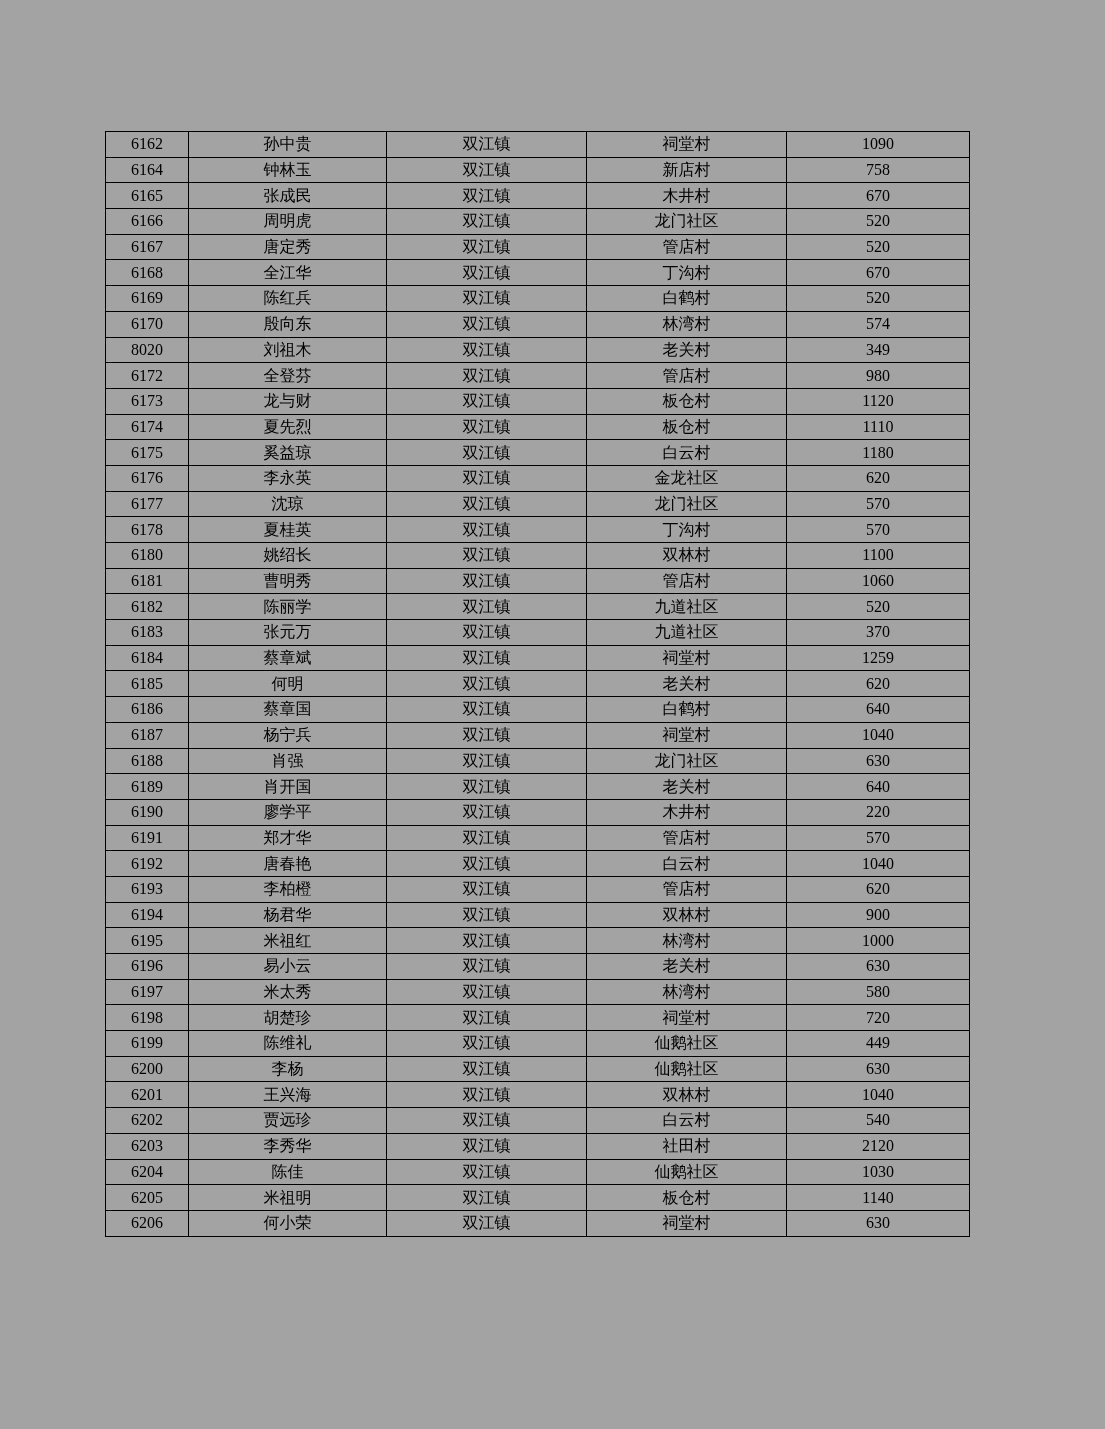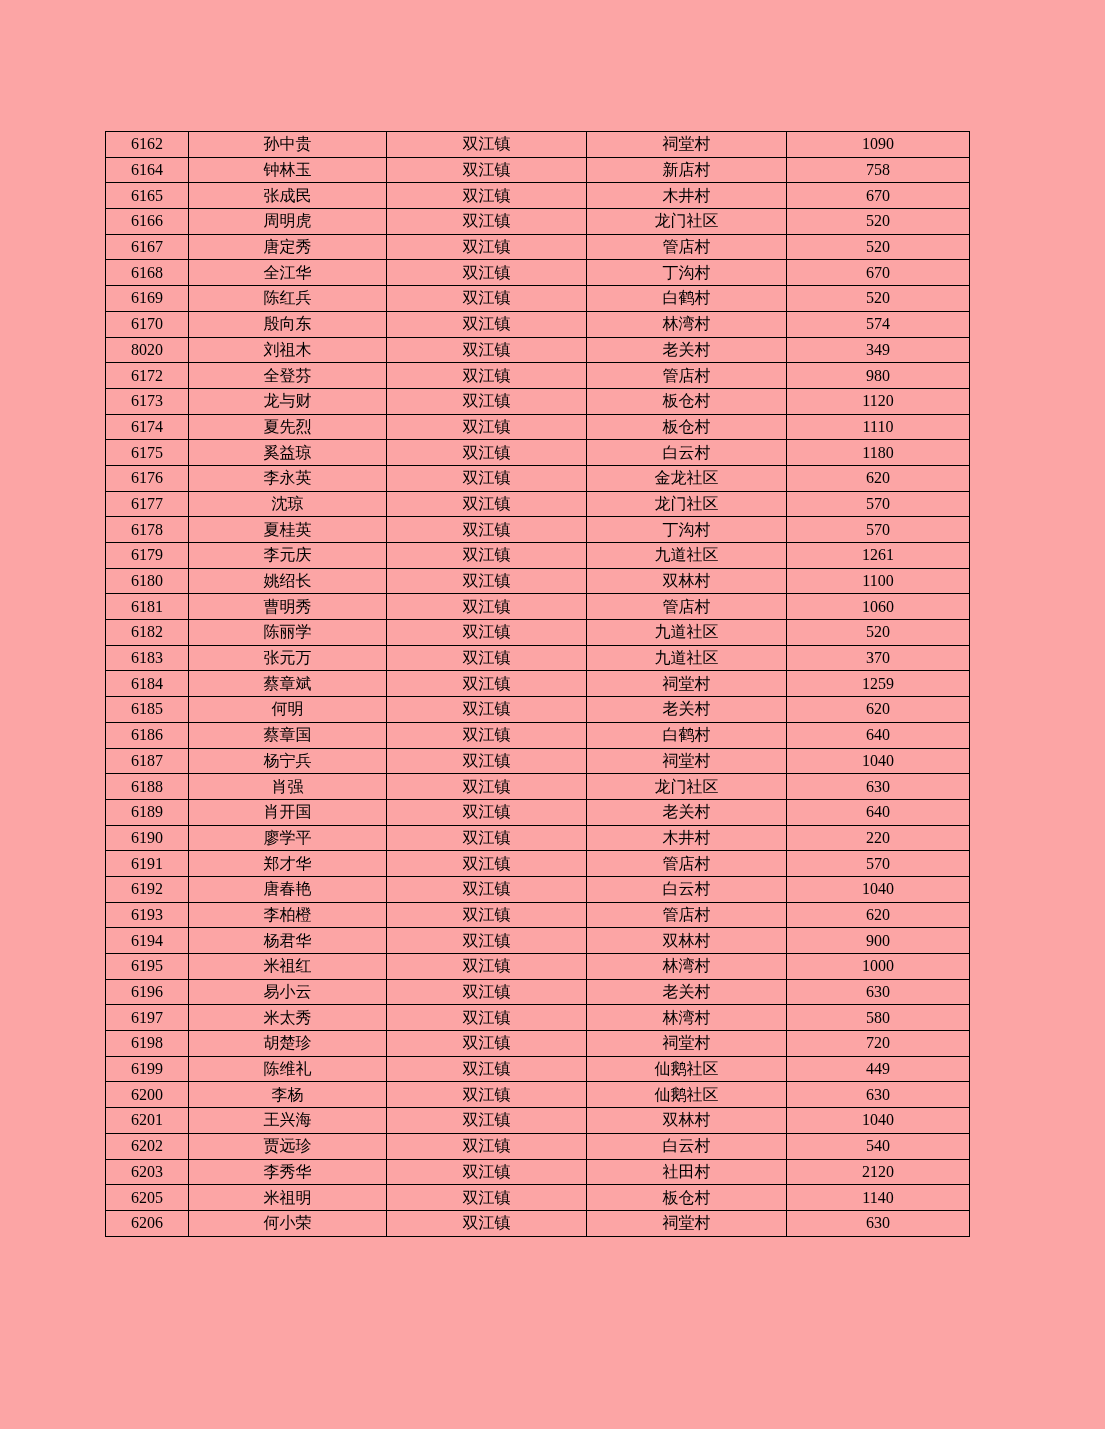--- a/index.html
+++ b/index.html
@@ -14,21 +14,21 @@
     position: relative;
     font-family: "Liberation Serif", serif;
     color: #000000;
   }
   .page {
     position: absolute;
     left: 0;
     top: 0;
     width: 1105px;
     height: 1429px;
-    background: #fca5a5;
+    background: #a3a3a3;
   }
   table.data-table {
     position: absolute;
     left: 105px;
     top: 131px;
     width: 864px;
     border-collapse: collapse;
     table-layout: fixed;
   }
   table.data-table td {
@@ -167,27 +167,20 @@
           <td>570</td>
         </tr>
         <tr>
           <td>6178</td>
           <td>夏桂英</td>
           <td>双江镇</td>
           <td>丁沟村</td>
           <td>570</td>
         </tr>
         <tr>
-          <td>6179</td>
-          <td>李元庆</td>
-          <td>双江镇</td>
-          <td>九道社区</td>
-          <td>1261</td>
-        </tr>
-        <tr>
           <td>6180</td>
           <td>姚绍长</td>
           <td>双江镇</td>
           <td>双林村</td>
           <td>1100</td>
         </tr>
         <tr>
           <td>6181</td>
           <td>曹明秀</td>
           <td>双江镇</td>
@@ -340,20 +333,27 @@
           <td>双江镇</td>
           <td>白云村</td>
           <td>540</td>
         </tr>
         <tr>
           <td>6203</td>
           <td>李秀华</td>
           <td>双江镇</td>
           <td>社田村</td>
           <td>2120</td>
+        </tr>
+        <tr>
+          <td>6204</td>
+          <td>陈佳</td>
+          <td>双江镇</td>
+          <td>仙鹅社区</td>
+          <td>1030</td>
         </tr>
         <tr>
           <td>6205</td>
           <td>米祖明</td>
           <td>双江镇</td>
           <td>板仓村</td>
           <td>1140</td>
         </tr>
         <tr>
           <td>6206</td>

